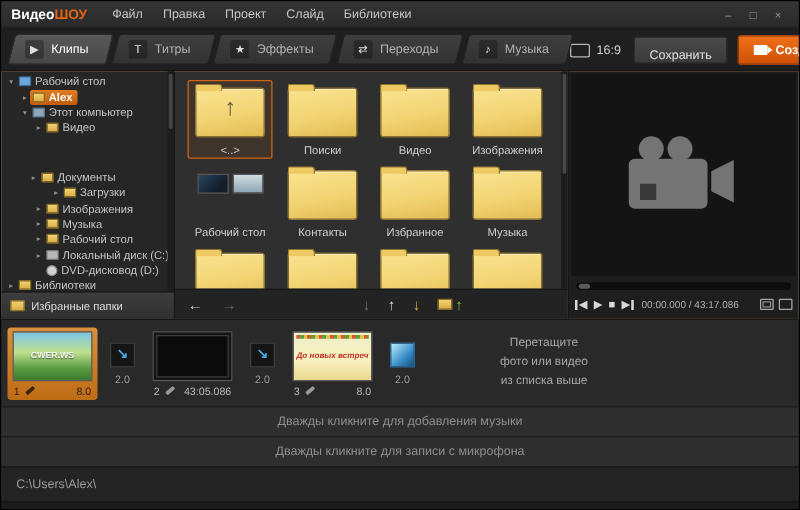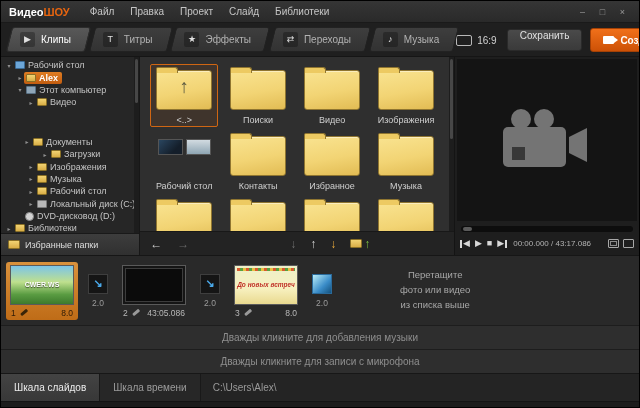--- a/index.html
+++ b/index.html
@@ -22,21 +22,21 @@
   .tab{position:relative;height:25px;display:flex;align-items:center;gap:6px;padding:0 17px 0 11px;cursor:pointer}
   .tab::before{content:"";position:absolute;inset:0;background:linear-gradient(#3e3e3e,#323232);transform:skewX(-14deg);border-radius:3px;border:1px solid #222}
   .tab.active::before{background:linear-gradient(#585858,#474747);border-color:#2c2c2c}
   .tab>*{position:relative}
   .tab-icon{width:15px;height:15px;background:rgba(0,0,0,.28);border-radius:2px;font-size:9px;line-height:15px;text-align:center;color:#e0e0e0}
   .tab-label{font-size:10px;color:#b2b2b2;white-space:nowrap}
   .tab.active .tab-label{color:#fff}
   .topbar-right{margin-left:auto;display:flex;align-items:center;gap:8px;padding:0 6px 4px 0}
   .aspect{display:flex;align-items:center;gap:5px;color:#d2d2d2;font-size:10px;margin-right:2px}
   .monitor{width:16px;height:11px;border:1px solid #b8b8b8;border-radius:2px}
-  .btn-save{height:22px;padding:0 12px;background:linear-gradient(#4a4a4a,#3a3a3a);border:1px solid #2a2a2a;border-radius:3px;color:#e0e0e0;font-size:10px;display:flex;align-items:flex-start;white-space:nowrap}
+  .btn-save{height:22px;padding:0 12px;background:linear-gradient(#4a4a4a,#3a3a3a);border:1px solid #2a2a2a;border-radius:3px;color:#e0e0e0;font-size:10px;display:flex;align-items:flex-end;white-space:nowrap}
   .btn-create{height:24px;padding:0 12px;background:linear-gradient(#f0701a,#cd5106);border:1px solid #a54105;border-radius:3px;color:#fff;font-size:10px;font-weight:bold;display:flex;align-items:center;gap:6px;white-space:nowrap}
   .create-ico{width:11px;height:8px;background:#fff;border-radius:1px;position:relative}
   .create-ico::after{content:"";position:absolute;right:-4px;top:1px;border-left:4px solid #fff;border-top:3px solid transparent;border-bottom:3px solid transparent}
 
   
   .main{flex:0 0 198px;display:flex;background:#fdba74;min-height:0}
   .tree-panel{flex:0 0 112px;background:#262626;border-right:1px solid #171717;display:flex;flex-direction:column;position:relative}
   .tree{flex:1;overflow:hidden;padding-top:2px}
   .tree-row{display:flex;align-items:center;height:12.4px;white-space:nowrap;cursor:pointer}
   .tree-exp{width:8px;flex:0 0 8px;font-size:6px;color:#8f8f8f;text-align:center}
@@ -256,21 +256,21 @@
               <span class="tree-label">Рабочий стол</span>
             </span>
           </div>
           <div class="tree-row" style="padding-left: 26px;">
             <span class="tree-exp">▸</span>
             <span class="tree-pill">
               <span class="tree-ico t-drive"></span>
               <span class="tree-label">Локальный диск (C:)</span>
             </span>
           </div>
-          <div class="tree-row" style="padding-left: 14px;">
+          <div class="tree-row" style="padding-left: 26px;">
             <span class="tree-exp"></span>
             <span class="tree-pill">
               <span class="tree-ico t-dvd"></span>
               <span class="tree-label">DVD-дисковод (D:)</span>
             </span>
           </div>
           <div class="tree-row" style="padding-left: 4px;">
             <span class="tree-exp">▸</span>
             <span class="tree-pill">
               <span class="tree-ico t-lib"></span>
@@ -499,21 +499,17 @@
   </div>
 
   <div class="music-row">
       <span>Дважды кликните для добавления музыки</span>
     </div>
   <div class="mic-row">
       <span>Дважды кликните для записи с микрофона</span>
     </div>
 
   <div class="statusbar">
-    <div style="display:flex;align-items:stretch">
-        <div class="status-tab active">Шкала слайдов</div>
-        <div class="status-tab">Шкала времени</div>
-      </div>
     <div class="status-path">C:\Users\Alex\</div>
   </div>
   <div class="window-edge"></div>
 
 </div>
 
 </body></html>

